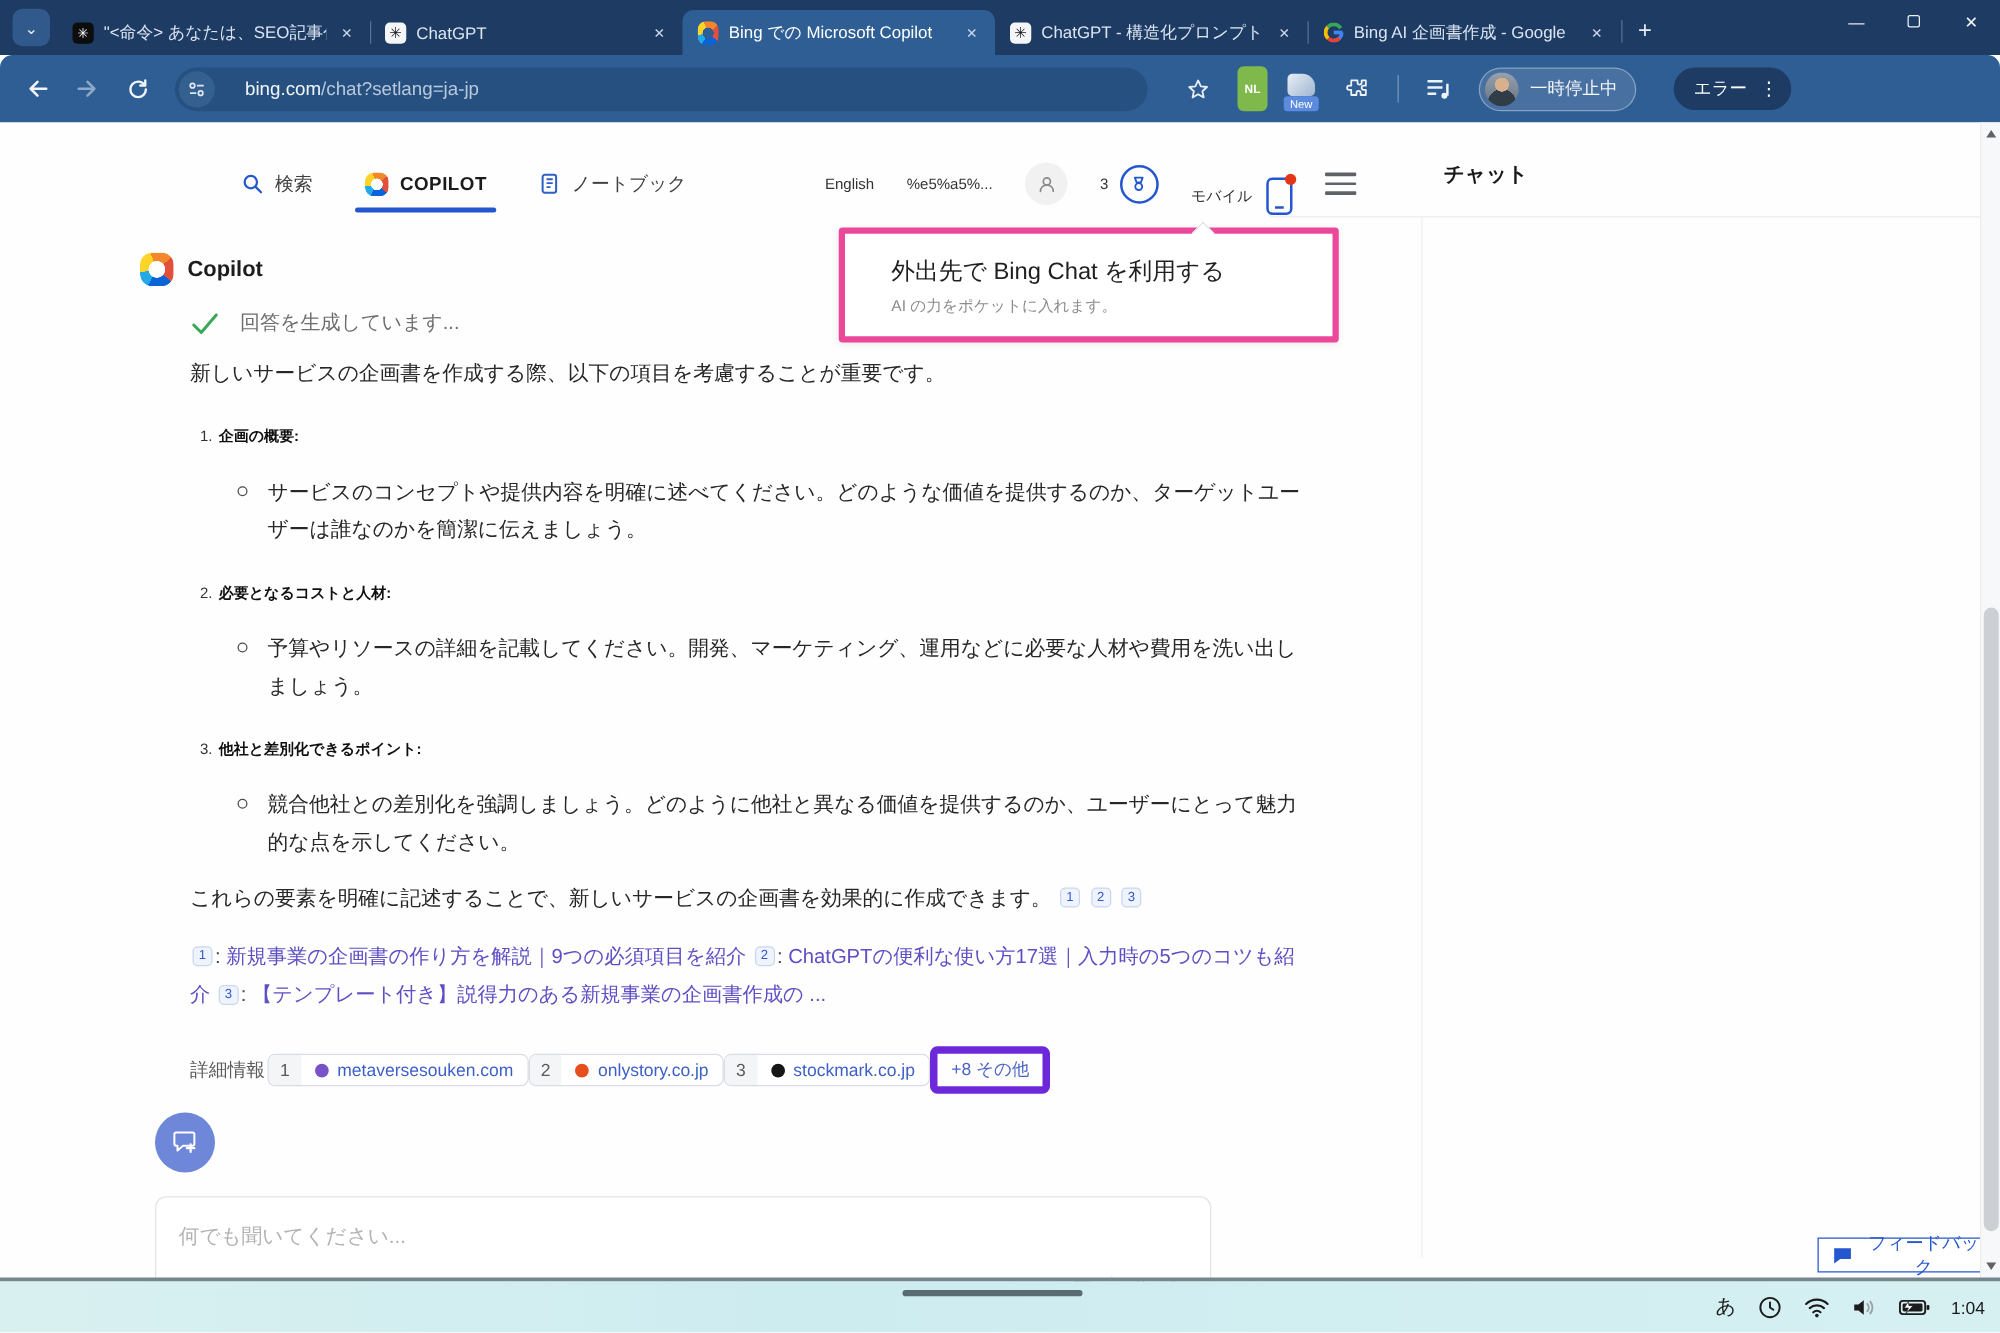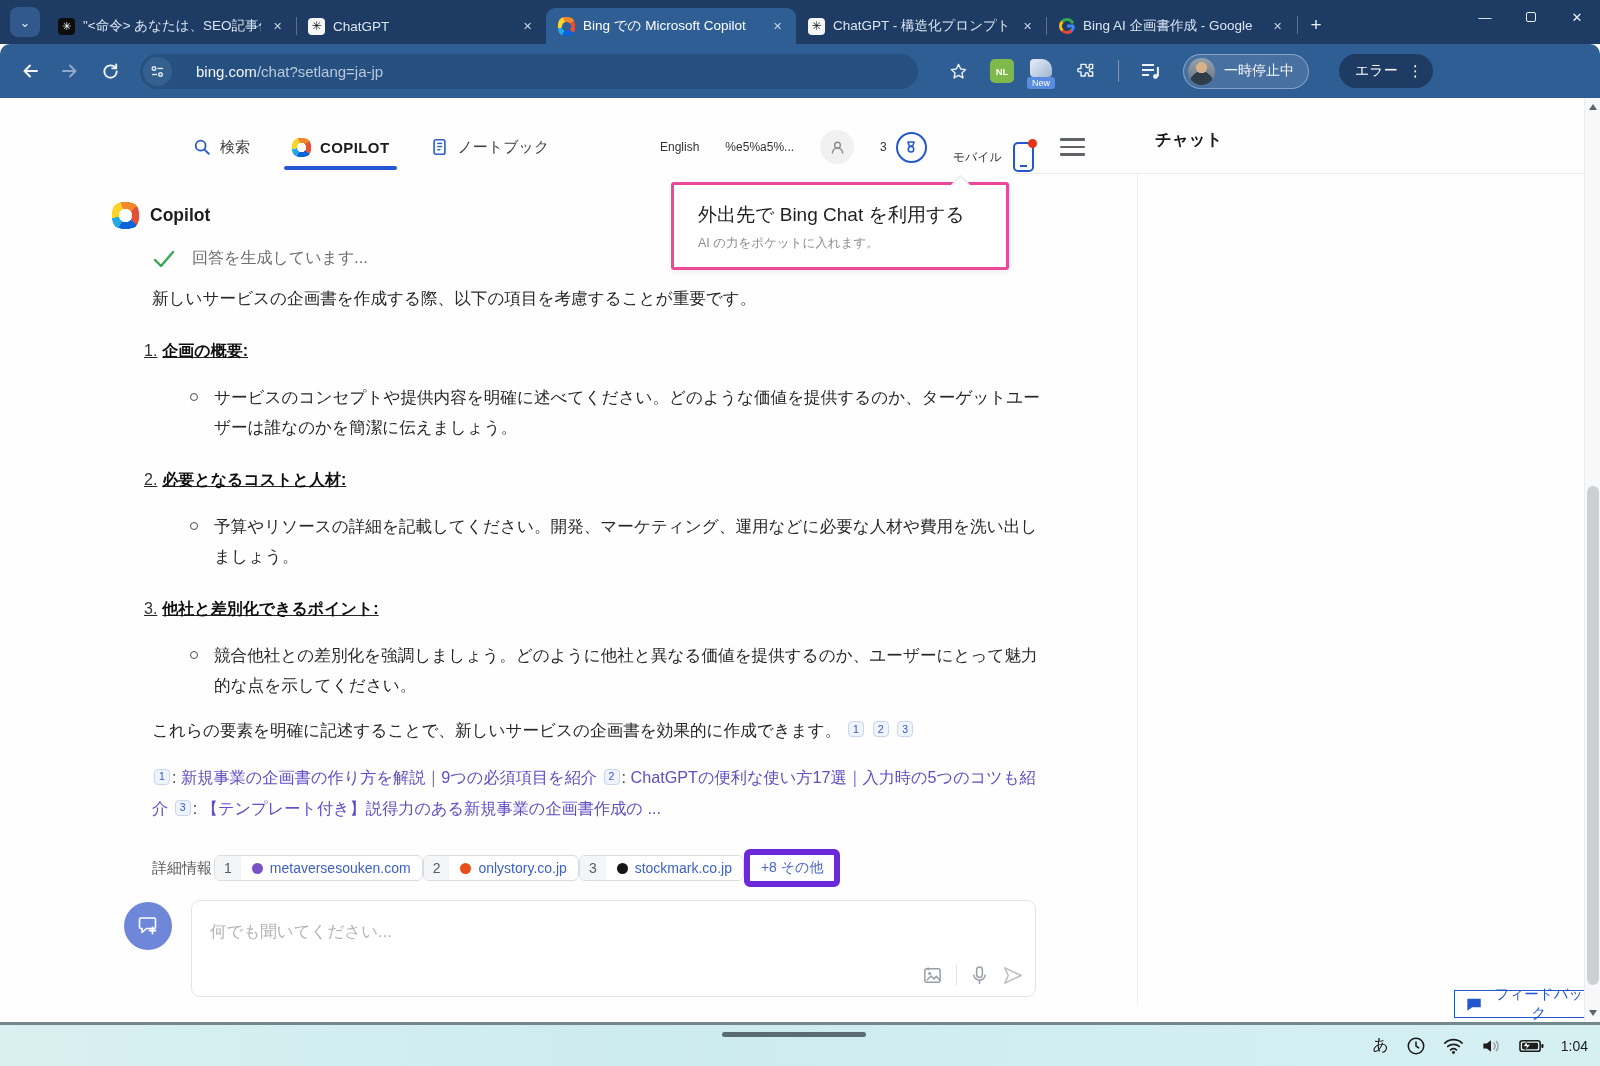--- a/index.html
+++ b/index.html
@@ -25,21 +25,21 @@
   .restore-box { width:10px; height:10px; border:1.4px solid #eef3fa; border-radius:2px; display:block; }
 
   .toolbar { position:absolute; left:0; top:44px; width:1600px; height:54px; background:#2f5e95; border-radius:10px 10px 0 0; display:flex; align-items:center; padding:0 12px; gap:4px; }
   .nav-btn { width:36px; height:36px; border:none; background:transparent; border-radius:50%; display:flex; align-items:center; justify-content:center; cursor:pointer; }
   .addr { height:35px; flex:0 0 778px; margin-left:8px; background:#26507f; border-radius:18px; display:flex; align-items:center; padding:0 14px 0 3px; gap:24px; }
   .site-info { width:29px; height:29px; border-radius:50%; background:#33608f; border:none; display:flex; align-items:center; justify-content:center; cursor:pointer; }
   .url { font-size:15px; color:#b9c9dd; white-space:nowrap; overflow:hidden; }
   .url .host { color:#f2f6fb; }
   .tools-right { display:flex; align-items:center; gap:14px; margin-left:18px; }
   .tool-sep { width:1px; height:22px; background:rgba(255,255,255,.35); }
-  .ext-nl { width:24px; height:24px; border-radius:5px; background:#7fb94b; color:#fff; font-size:9.5px; font-weight:bold; display:flex; align-items:center; justify-content:center; cursor:pointer; }
+  .ext-nl { width:24px; height:36px; border-radius:5px; background:#7fb94b; color:#fff; font-size:9.5px; font-weight:bold; display:flex; align-items:center; justify-content:center; cursor:pointer; }
   .ext-new { position:relative; width:26px; height:24px; cursor:pointer; }
   .ext-new .blob { width:22px; height:18px; margin:0 auto; border-radius:4px 10px 4px 4px; background:linear-gradient(135deg,#e8eef6,#9fb6d2); }
   .ext-new .badge { position:absolute; left:50%; transform:translateX(-50%); bottom:-6px; background:#5a8bdf; color:#fff; font-size:9px; padding:1px 5px; border-radius:3px; }
   .profile-chip { height:35px; border-radius:18px; background:rgba(255,255,255,.12); border:1px solid rgba(255,255,255,.35); display:flex; align-items:center; gap:9px; padding:0 14px 0 4px; color:#f4f7fb; font-size:14px; cursor:pointer; }
   .avatar { width:27px; height:27px; border-radius:50%;
     background: radial-gradient(circle at 50% 36%, #d9b08c 0 25%, transparent 26%),
                 radial-gradient(circle at 50% 92%, #313c49 0 40%, transparent 41%),
                 linear-gradient(#97a2b0,#66727f); }
   .error-chip { height:34px; margin-left:16px; border:none; border-radius:17px; background:#1d3b63; color:#fff; font-size:14px; display:flex; align-items:center; gap:10px; padding:0 10px 0 16px; cursor:pointer; }
   .kebab { color:#fff; font-size:15px; letter-spacing:0; }
@@ -68,58 +68,58 @@
   .phone { position:relative; width:21px; height:30px; border:2.3px solid #2457cf; border-radius:5px; }
   .phone::after { content:""; position:absolute; left:5px; right:5px; bottom:3px; height:2px; background:#2457cf; }
   .phone-dot { position:absolute; right:-5px; top:-5px; width:9px; height:9px; border-radius:50%; background:#e63418; }
   .burger { display:flex; flex-direction:column; gap:5px; cursor:pointer; }
   .burger span { width:25px; height:2.6px; background:#5f6368; border-radius:1px; }
   .chat-title { position:absolute; left:1155px; top:31px; font-size:16.5px; font-weight:bold; color:#191919; }
   .hdr-line { position:absolute; left:1016px; right:16px; top:75px; border-top:1px solid #ececec; }
   .side-divider { position:absolute; left:1137px; top:75px; height:833px; border-left:1px solid #efefef; }
 
   
-  .tooltip { position:absolute; left:671px; top:84px; width:338px; background:#fff; border:3px solid #ec4899; border-radius:3px; box-shadow:0 2px 6px rgba(0,0,0,.08); padding:17px 24px 15px; }
+  .tooltip { position:absolute; left:671px; top:84px; width:400px; background:#fff; border:5px solid #ec4899; border-radius:3px; box-shadow:0 2px 6px rgba(0,0,0,.08); padding:17px 37px 15px; }
   .tooltip::before { content:""; position:absolute; top:-7px; left:280px; width:12px; height:12px; background:#fff; border-left:1px solid #e2e2e2; border-top:1px solid #e2e2e2; transform:rotate(45deg); }
   .tt-title { font-size:19px; color:#1f1f1f; }
   .tt-sub { font-size:12.5px; color:#8c8c8c; margin-top:7px; }
 
   
   .msg { position:absolute; left:112px; top:104px; width:940px; color:#262626; }
   .msg-head { display:flex; align-items:center; gap:11px; }
   .copilot-logo { width:27px; height:27px; border-radius:36%;
     background:conic-gradient(from 130deg,#0b63d8 0 22%,#25a8e8 22% 36%,#ffd42a 36% 58%,#f2872b 58% 78%,#e2503c 78% 100%);
     -webkit-mask:radial-gradient(circle,transparent 0 34%,#000 36%); mask:radial-gradient(circle,transparent 0 34%,#000 36%); }
   .copilot-logo.small { width:19px; height:19px; }
   .msg-name { font-size:17.5px; font-weight:bold; color:#1c1c1c; }
   .status { margin:19px 0 0 40px; display:flex; align-items:center; gap:16px; font-size:16px; color:#6e6e6e; }
   .para { margin:15px 0 0 40px; font-size:16.6px; line-height:30px; color:#272727; width:885px; }
   .item { margin-top:27px; }
-  .item-head { margin-left:32px; font-size:16px;text-decoration:underline; }
+  .item-head { margin-left:48px; font-size:12px; }
   .item-num { color:#333; margin-right:5px; }
   .item-title { font-weight:bold; color:#0f0f0f; }
   .item-body { display:flex; gap:16px; margin:21px 0 0 78px; }
   .odot { flex:none; width:8px; height:8px; border:1.6px solid #4c4c4c; border-radius:50%; margin-top:10px; }
   .item-text { width:828px; font-size:16.6px; line-height:30px; color:#272727; }
   .cite { display:inline-flex; align-items:center; justify-content:center; min-width:16px; height:16px; padding:0 3px; border:1px solid #c9d6f2; background:#eef3fc; border-radius:4px; color:#3558cc; font-size:10.5px; vertical-align:3px; margin:0 2px; cursor:pointer; }
   .refs { margin:16px 0 0 40px; width:888px; font-size:16.2px; line-height:31px; }
   .ref-link { color:#5e4fc4; cursor:pointer; }
   .ref-colon { color:#444; }
   .sources { margin:25px 0 0 40px; display:flex; align-items:center; }
   .sources-label { font-size:15px; color:#5c5c5c; margin-right:2px; }
   .chip { display:flex; align-items:stretch; border:1px solid #d9dde3; border-radius:6px; overflow:hidden; background:#fff; font-size:14px; cursor:pointer; }
   .chip-num { background:#f4f5f7; color:#5a5a5a; display:flex; align-items:center; padding:4px 9px; }
   .chip-domain { display:flex; align-items:center; gap:7px; padding:4px 11px; color:#3c5fc8; }
   .chip-dot { width:11px; height:11px; border-radius:50%; }
   .chip-more { border:6px solid #6d28d9; border-radius:6px; padding:4px 11px; color:#4a63c6; font-size:14px; cursor:pointer; }
 
   .disclaimer { margin:47px 0 0 40px; font-size:15.8px; color:#7c7c7c; }
   .terms-link { color:#4e86d8; cursor:pointer; }
 
-  .composer { margin:13px 0 0 12px; display:flex; gap:19px; align-items:flex-start; }
+  .composer { margin:13px 0 0 12px; display:flex; gap:19px; align-items:flex-start;flex-direction:column; }
   .newtopic { flex:none; width:48px; height:48px; border-radius:50%; border:none; background:#6e87d9; display:flex; align-items:center; justify-content:center; cursor:pointer; margin-top:2px; }
   .inputbox { width:845px; height:97px; border:1.5px solid #e4e4e6; border-radius:9px; background:#fff; position:relative; }
   .inputbox textarea { width:100%; height:58px; border:none; outline:none; resize:none; background:transparent; padding:20px 18px 0; font-family:inherit; font-size:16.5px; color:#333; }
   .inputbox textarea::placeholder { color:#b3b3b3; }
   .input-actions { position:absolute; right:12px; bottom:10px; display:flex; align-items:center; gap:13px; }
   .ia-sep { width:1px; height:22px; background:#e4e4e6; }
   .icon-btn { border:none; background:transparent; cursor:pointer; display:flex; align-items:center; }
 
   .feedback { position:absolute; left:1416px; top:892px; height:28px; display:flex; align-items:center; gap:8px; background:#fff; border:1px solid #2457cf; padding:0 11px; font-size:14.5px; color:#2457cf; cursor:pointer;margin-left:38px; }
 

